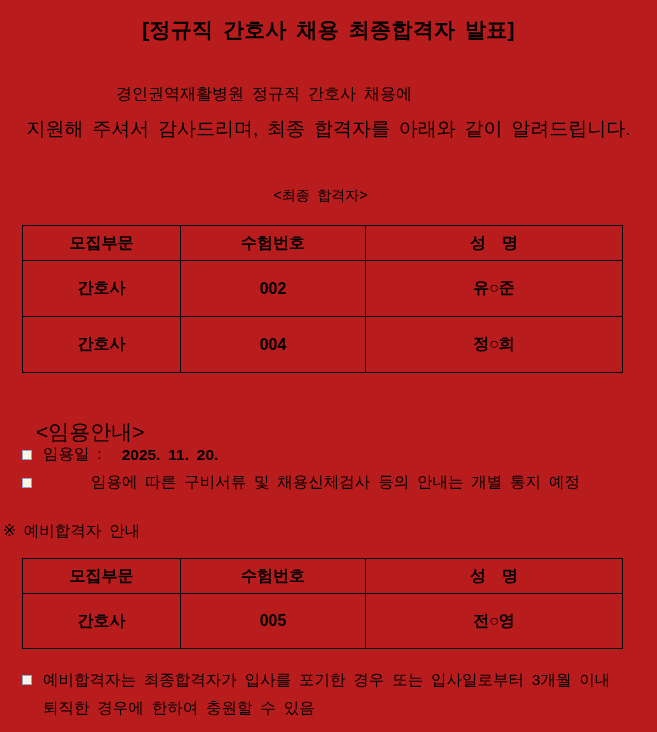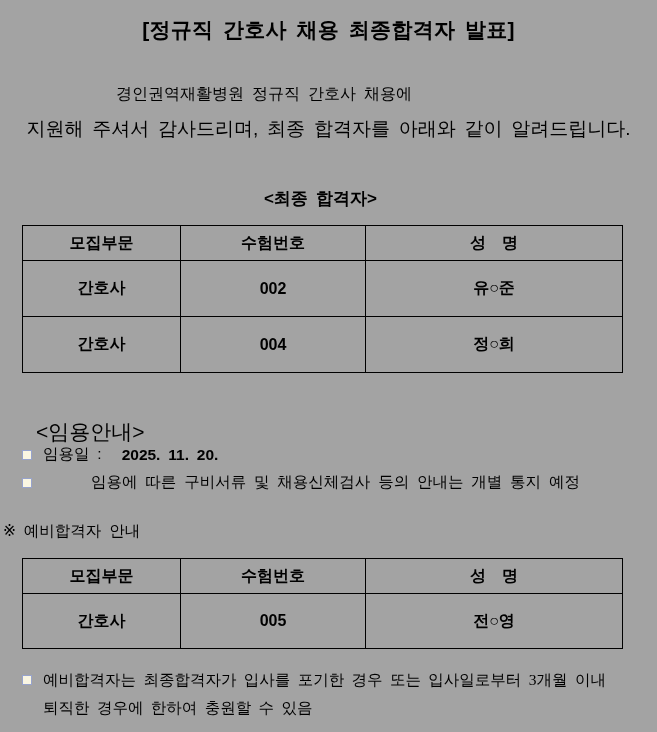--- a/index.html
+++ b/index.html
@@ -6,21 +6,21 @@
     margin: 0;
     padding: 0;
     background: #ffffff;
     font-family: "Liberation Sans", "DejaVu Sans", sans-serif;
     color: #000000;
   }
   .page {
     position: relative;
     width: 657px;
     height: 732px;
-    background: #a3a3a3;
+    background: #b91c1c;
     overflow: hidden;
     word-spacing: 0.22em;
   }
   .doc-title {
     position: absolute;
     top: 16px;
     left: 0;
     width: 657px;
     text-align: center;
     font-size: 21px;
@@ -42,22 +42,22 @@
     width: 657px;
     text-align: center;
     font-size: 19px;
   }
   .final-heading {
     position: absolute;
     top: 187px;
     left: 0;
     width: 641px;
     text-align: center;
-    font-size: 17px;
-    font-weight: bold;
+    font-size: 14px;
+    font-weight: normal;
   }
   table.results {
     position: absolute;
     left: 22px;
     border-collapse: collapse;
     table-layout: fixed;
     width: 600px;
     border-radius: 31px;
   }
   table.results.t1 { top: 225px; }
@@ -109,21 +109,20 @@
     font-size: 15.5px;
   }
   .reserve-note {
     position: absolute;
     top: 666px;
     left: 22px;
     width: 628px;
     font-size: 15.5px;
     display: flex;
     align-items: flex-start;
-    font-family: Liberation Serif, serif;
   }
   .reserve-note .sq-bullet { margin-top: 9px; }
   .note-lines { display: block; line-height: 28px; }
   .note-line { display: block; }
 </style>
 </head>
 <body>
 
 <div class="page">
 

